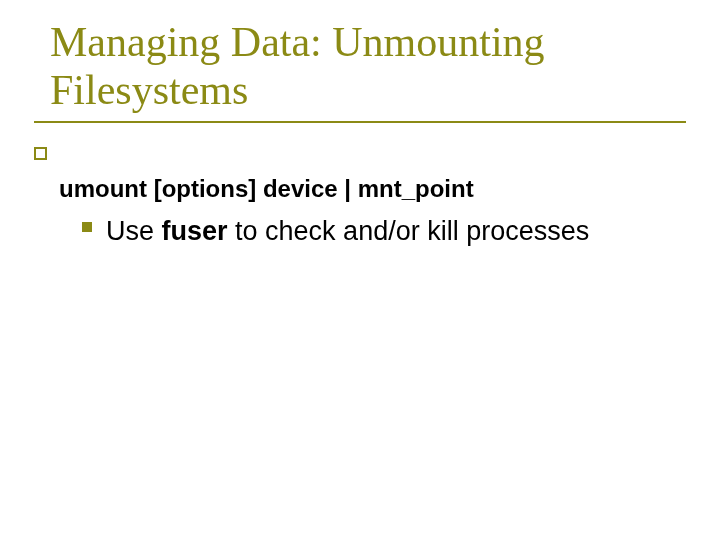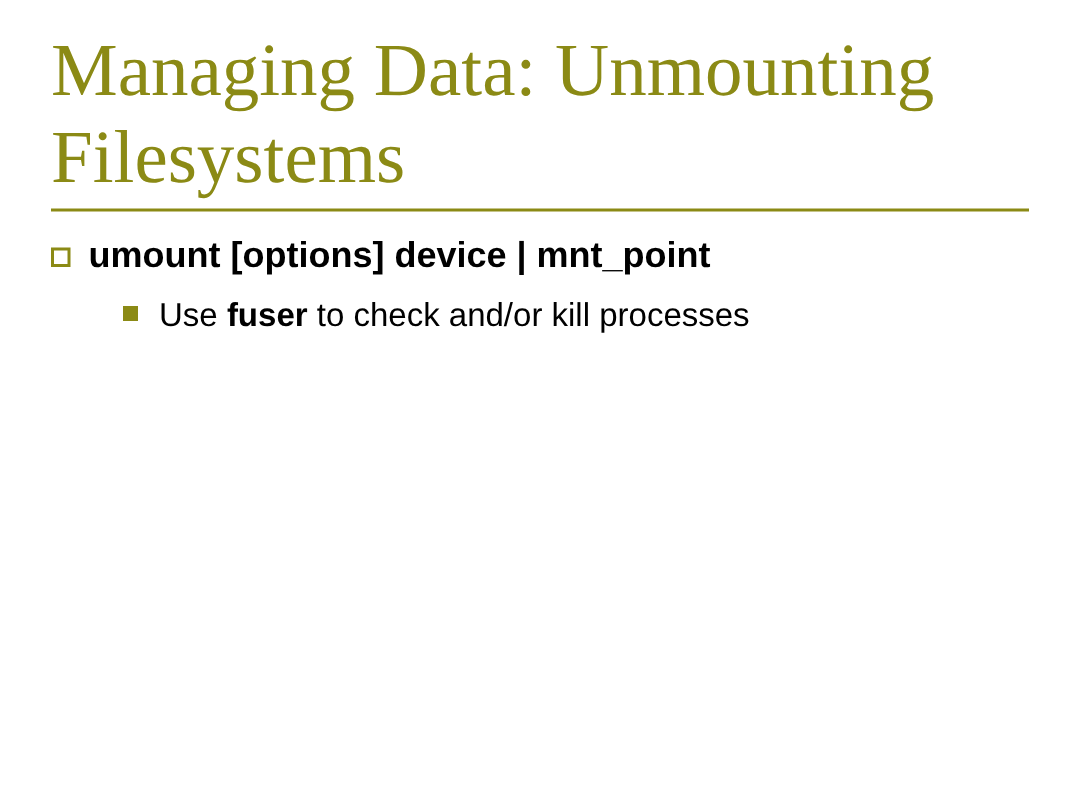--- a/index.html
+++ b/index.html
@@ -13,25 +13,25 @@
   }
   .slide {
     box-sizing: border-box;
     width: 720px;
     height: 540px;
     padding: 18px 34px 20px 34px;
     position: relative;
   }
   .title {
     font-family: Georgia, 'Times New Roman', serif;
-    font-size: 50px;
+    font-size: 42px;
     line-height: 1.15;
     color: #8b8a15;
     font-weight: 400;
-    margin: 0 0 6px 0;
+    margin: 0 0 6px 16px;
   }
   .rule {
     border: none;
     border-top: 2px solid #8b8a15;
     margin: 6px 0 14px 0;
   }
   .body {
     font-size: 24px;
     line-height: 1.35;
   }
@@ -48,33 +48,33 @@
     margin: 10px 12px 0 0;
     flex: 0 0 auto;
   }
   .b1 .txt {
     flex: 1 1 auto;
   }
   .b2 {
     display: flex;
     align-items: flex-start;
     margin: 6px 0 22px 48px;
-    font-size: 22px;
+    font-size: 27px;
   }
   .b2 .bullet {
     width: 10px;
     height: 10px;
     background: #8b8a15;
     margin: 9px 14px 0 0;
     flex: 0 0 auto;
   }
   .b2 .txt {
     flex: 1 1 auto;
   }
-  .bold { font-weight: bold; }
+  .bold { font-weight: bold; margin-top: 36px; }
 </style>
 </head>
 <body>
 
 <div class="slide">
   <h1 class="title">Managing Data: Unmounting Filesystems</h1>
   <hr class="rule">
 
   <div class="body">
 

